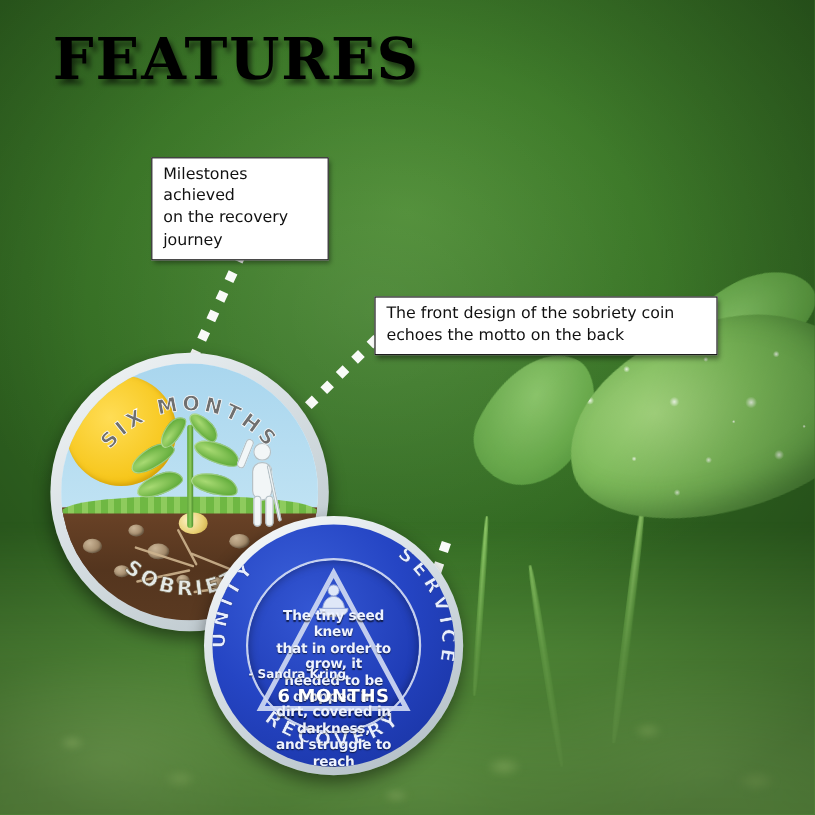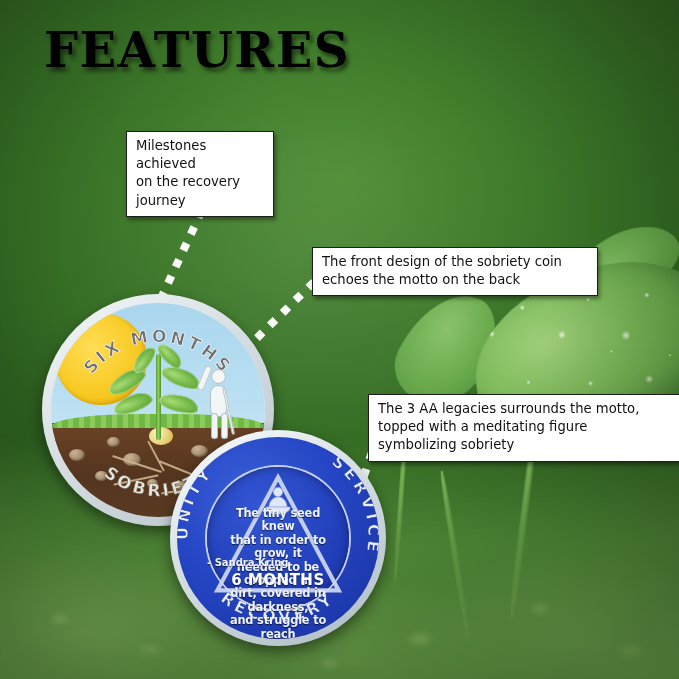--- a/index.html
+++ b/index.html
@@ -367,17 +367,14 @@
         <div class="author">- Sandra Kring</div>
         <div class="months-band">6 MONTHS</div>
       </div>
     </div>
   </div>
 
   <div class="callout" id="callout-1">Milestones achieved
 on the recovery journey</div>
   <div class="callout" id="callout-2">The front design of the sobriety coin
 echoes the motto on the back</div>
-  <div class="callout" id="callout-3">The 3 AA legacies surrounds the motto,
-topped with a meditating figure
-symbolizing sobriety</div>
 
 </div>
 
 </body></html>

